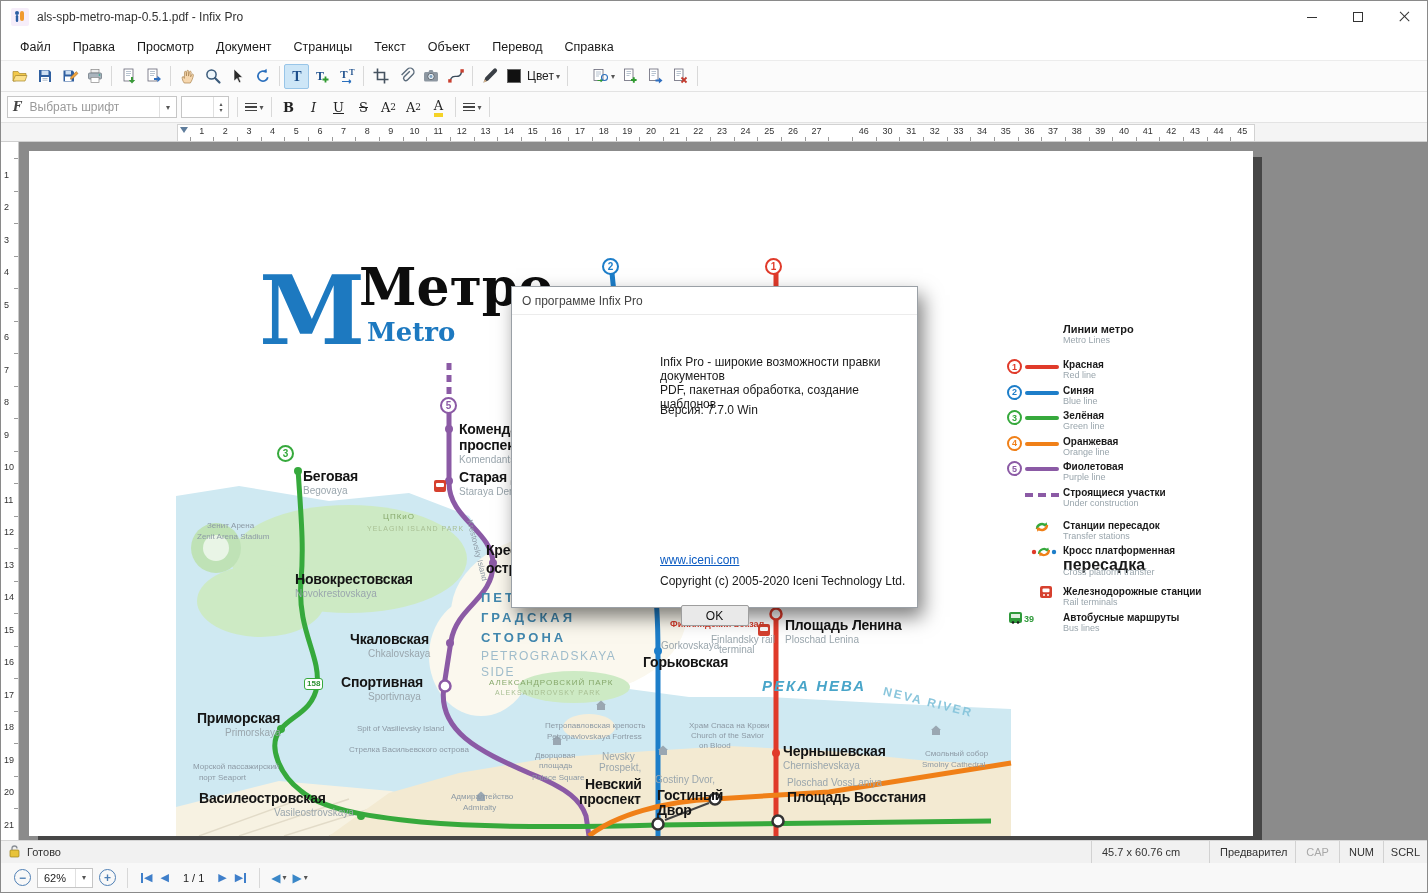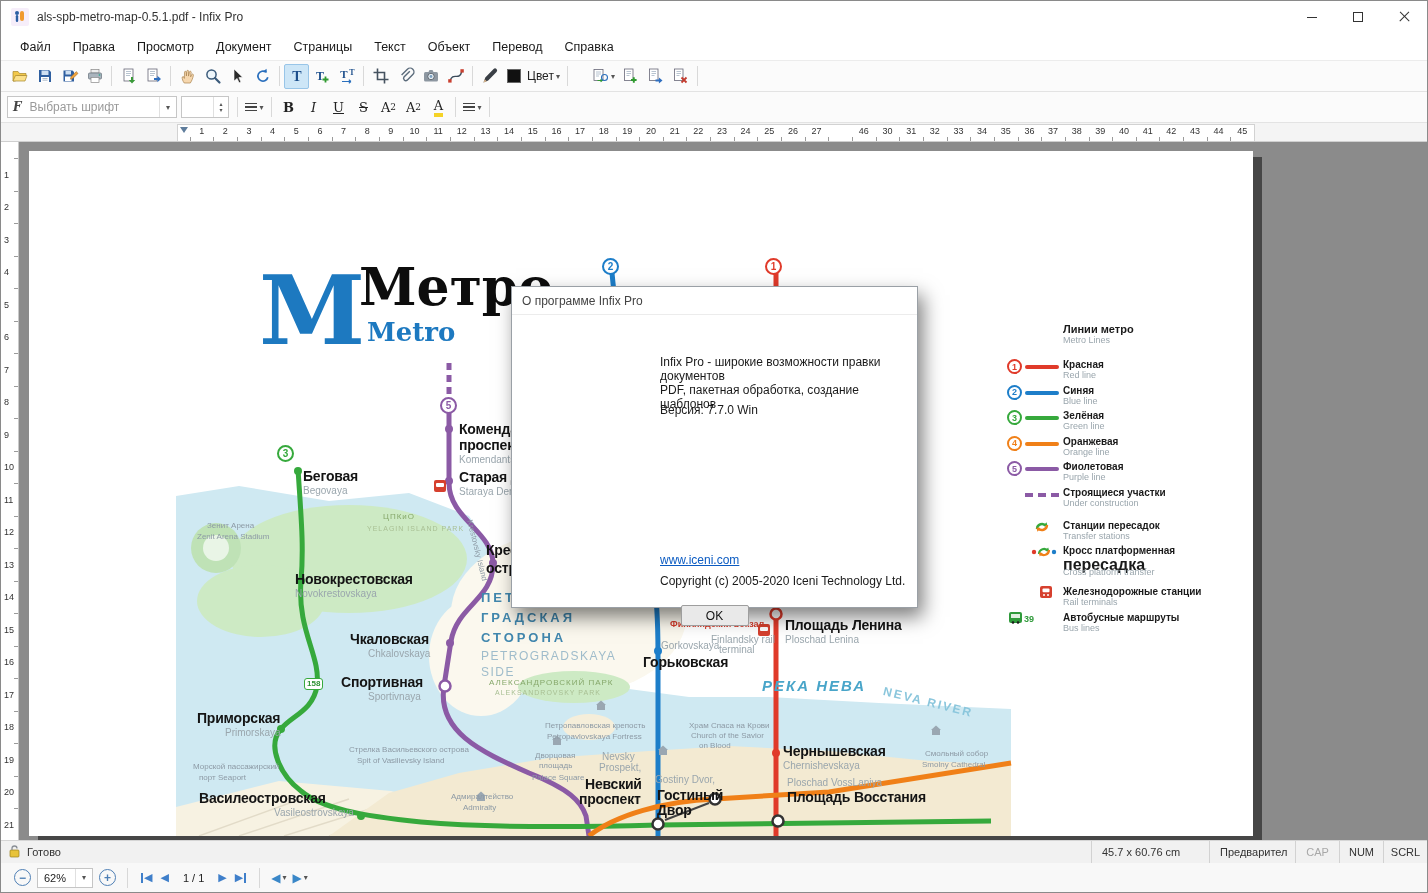--- a/index.html
+++ b/index.html
@@ -698,21 +698,21 @@
           <div class="lbl water" style="left: 733px; top: 527px;">РЕКА НЕВА</div>
           <div class="lbl water2" style="left: 856px; top: 534px; transform: rotate(14deg); transform-origin: left top;">NEVA RIVER</div>
           <div class="lbl tiny-green" style="left: 460px; top: 528px;">АЛЕКСАНДРОВСКИЙ ПАРК</div>
           <div class="lbl tiny-green2" style="left: 466px; top: 538px;">ALEKSANDROVSKY PARK</div>
           <div class="lbl tiny-green" style="left: 354px; top: 362px;">ЦПКиО</div>
           <div class="lbl tiny-green2" style="left: 338px; top: 374px;">YELAGIN ISLAND PARK</div>
           <div class="lbl tiny" style="left: 178px; top: 371px;">Зенит Арена</div>
           <div class="lbl tiny" style="left: 168px; top: 382px;">Zenit Arena Stadium</div>
           <div class="lbl tiny" style="left: 444px; top: 368px; transform: rotate(76deg); transform-origin: left top;">Krestovsky Island</div>
           <div class="lbl tiny" style="left: 320px; top: 595px;">Стрелка Васильевского острова</div>
-          <div class="lbl tiny" style="left: 328px; top: 606px;">Spit of Vasilievsky Island</div>
+          <div class="lbl tiny" style="left: 328px; top: 574px;">Spit of Vasilievsky Island</div>
           <div class="lbl tiny" style="left: 164px; top: 612px;">Морской пассажирский</div>
           <div class="lbl tiny" style="left: 170px; top: 623px;">порт  Seaport</div>
           <div class="lbl tiny" style="left: 422px; top: 642px;">Адмиралтейство</div>
           <div class="lbl tiny" style="left: 434px; top: 653px;">Admiralty</div>
           <div class="lbl tiny" style="left: 506px; top: 601px;">Дворцовая</div>
           <div class="lbl tiny" style="left: 510px; top: 611px;">площадь</div>
           <div class="lbl tiny" style="left: 503px; top: 623px;">Palace Square</div>
           <div class="lbl tiny" style="left: 516px; top: 571px;">Петропавловская крепость</div>
           <div class="lbl tiny" style="left: 518px; top: 582px;">Petropavlovskaya Fortress</div>
           <div class="lbl tiny" style="left: 660px; top: 571px;">Храм Спаса на Крови</div>

